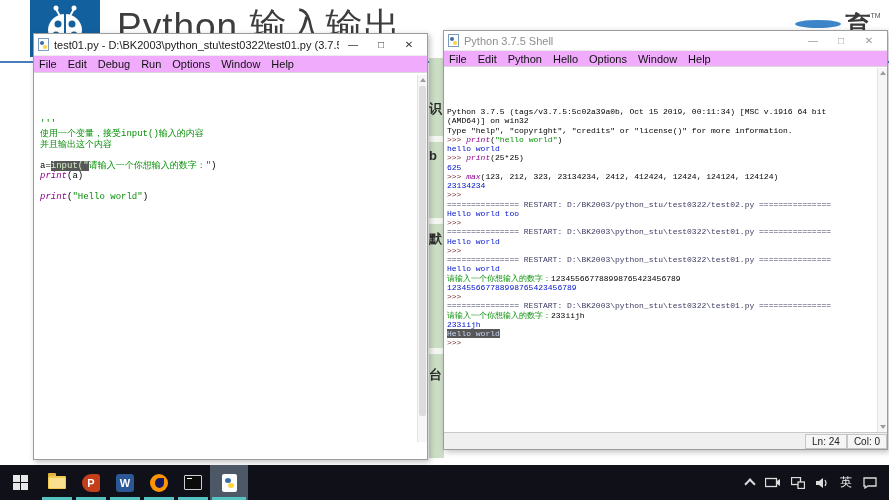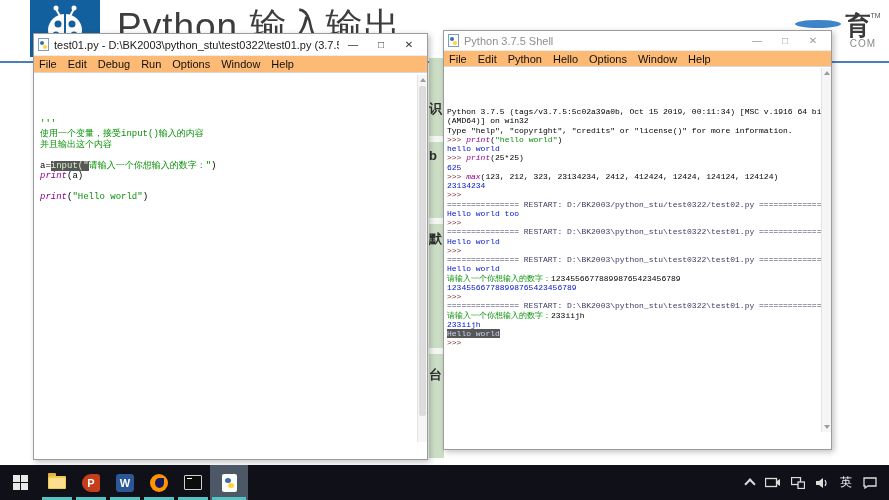--- a/index.html
+++ b/index.html
@@ -28,21 +28,21 @@
   .active .ttext { color:#1a1a1a; }
   .inactive .ttext { color:#8f8f8f; }
   .winbtns { display:flex; }
   .winbtn { width:28px; height:20px; text-align:center; line-height:20px; font-size:10px; }
   .active .winbtn { color:#333; }
   .inactive .winbtn { color:#9a9a9a; }
   .fileicon { width:11px; height:13px; background:#fdfdfd; border:1px solid #7e9cc0; position:relative; flex:none; }
   .fileicon i { position:absolute; width:4px; height:4px; border-radius:50%; }
   .fileicon .py-b { left:1px; top:2px; background:#3a6ea5; }
   .fileicon .py-y { left:4px; top:6px; background:#ffd43b; }
-  .menubar { height:17px; display:flex; align-items:center; padding-left:5px; border-bottom:1px solid #d8d8d8; background:#fdba74; }
+  .menubar { height:17px; display:flex; align-items:center; padding-left:5px; border-bottom:1px solid #d8d8d8; background:#f0abfc; }
   .menu-item { font-size:11px; color:#111; margin-right:11px; white-space:nowrap; }
   .statusbar { position:absolute; left:0; right:0; bottom:0; height:17px; background:#f0f0f0;
     border-top:1px solid #c9c9c9; display:flex; justify-content:flex-end; align-items:center; }
   .statcell { font-size:10px; color:#222; border:1px solid #c6c6c6; background:#f5f5f5;
     padding:0 6px; height:15px; line-height:14px; }
   .content { position:absolute; left:0; right:0; background:#fff; overflow:hidden; }
   .scrollbar { position:absolute; right:0; top:0; bottom:0; width:10px; background:#f6f6f6; border-left:1px solid #e3e3e3; }
   .sb-arrow { position:absolute; left:2px; width:0; height:0; border-left:3px solid transparent; border-right:3px solid transparent; }
   .sb-up { top:3px; border-bottom:4px solid #9d9d9d; }
   .sb-down { bottom:3px; border-top:4px solid #9d9d9d; }
@@ -149,21 +149,21 @@
     </div>
   <div class="content codearea" style="top:41px; bottom:17px;">
     <div id="editor-code"><div class="cl"><span class="c-str">'''</span></div><div class="cl"><span class="c-str">使用一个变量，接受input()输入的内容</span></div><div class="cl"><span class="c-str">并且输出这个内容</span></div><div class="cl">&nbsp;</div><div class="cl"><span class="c-plain">a=</span><span class="c-selstr">input("</span><span class="c-str">请输入一个你想输入的数字："</span><span class="c-plain">)</span></div><div class="cl"><span class="c-builtin">print</span><span class="c-plain">(a)</span></div><div class="cl">&nbsp;</div><div class="cl"><span class="c-builtin">print</span><span class="c-plain">(</span><span class="c-str">"Hello world"</span><span class="c-plain">)</span></div></div>
     <div class="scrollbar">
       <div class="sb-arrow sb-up"></div>
       <div class="sb-thumb" style="top:11px; height:330px;"></div>
     </div>
   </div>
 </div>
 
-<div class="win inactive" id="shell-win" style="left:443px; top:30px; width:389px; height:420px;">
+<div class="win inactive" id="shell-win" style="left:443px; top:30px; width:445px; height:420px;">
   <div class="titlebar" style="height:20px">
     <div class="fileicon">
         <i class="py-b"></i>
         <i class="py-y"></i>
       </div>
     <div class="ttext">Python 3.7.5 Shell</div>
     <div class="winbtns">
       <div class="winbtn">—</div>
       <div class="winbtn">□</div>
       <div class="winbtn">✕</div>
@@ -178,20 +178,24 @@
       <span class="menu-item">Window</span>
       <span class="menu-item">Help</span>
     </div>
   <div class="content codearea" style="top:37px; bottom:17px;">
     <div id="shell-code"><div class="cl"><span class="c-plain">Python 3.7.5 (tags/v3.7.5:5c02a39a0b, Oct 15 2019, 00:11:34) [MSC v.1916 64 bit</span></div><div class="cl"><span class="c-plain">(AMD64)] on win32</span></div><div class="cl"><span class="c-plain">Type "help", "copyright", "credits" or "license()" for more information.</span></div><div class="cl"><span class="c-prompt">&gt;&gt;&gt; </span><span class="c-builtin">print</span><span class="c-plain">(</span><span class="c-str">"hello world"</span><span class="c-plain">)</span></div><div class="cl"><span class="c-out">hello world</span></div><div class="cl"><span class="c-prompt">&gt;&gt;&gt; </span><span class="c-builtin">print</span><span class="c-plain">(25*25)</span></div><div class="cl"><span class="c-out">625</span></div><div class="cl"><span class="c-prompt">&gt;&gt;&gt; </span><span class="c-builtin">max</span><span class="c-plain">(123, 212, 323, 23134234, 2412, 412424, 12424, 124124, 124124)</span></div><div class="cl"><span class="c-out">23134234</span></div><div class="cl"><span class="c-prompt">&gt;&gt;&gt; </span></div><div class="cl"><span class="c-restart">=============== RESTART: D:/BK2003/python_stu/test0322/test02.py ===============</span></div><div class="cl"><span class="c-out">Hello world too</span></div><div class="cl"><span class="c-prompt">&gt;&gt;&gt; </span></div><div class="cl"><span class="c-restart">=============== RESTART: D:\BK2003\python_stu\test0322\test01.py ===============</span></div><div class="cl"><span class="c-out">Hello world</span></div><div class="cl"><span class="c-prompt">&gt;&gt;&gt; </span></div><div class="cl"><span class="c-restart">=============== RESTART: D:\BK2003\python_stu\test0322\test01.py ===============</span></div><div class="cl"><span class="c-out">Hello world</span></div><div class="cl"><span class="c-str">请输入一个你想输入的数字：</span><span class="c-plain">123455667788998765423456789</span></div><div class="cl"><span class="c-out">123455667788998765423456789</span></div><div class="cl"><span class="c-prompt">&gt;&gt;&gt; </span></div><div class="cl"><span class="c-restart">=============== RESTART: D:\BK2003\python_stu\test0322\test01.py ===============</span></div><div class="cl"><span class="c-str">请输入一个你想输入的数字：</span><span class="c-plain">233iijh</span></div><div class="cl"><span class="c-out">233iijh</span></div><div class="cl"><span class="c-selout">Hello world</span></div><div class="cl"><span class="c-prompt">&gt;&gt;&gt; </span></div></div>
     <div class="scrollbar">
       <div class="sb-arrow sb-up"></div>
       <div class="sb-arrow sb-down"></div>
     </div>
   </div>
+  <div class="statusbar">
+    <span class="statcell">Ln: 24</span>
+    <span class="statcell">Col: 0</span>
+  </div>
 </div>
 
 <div id="taskbar">
   <div class="tb-btn" id="tb-start">
     <div class="win-logo">
         <i></i>
         <i></i>
         <i></i>
         <i></i>
       </div>

